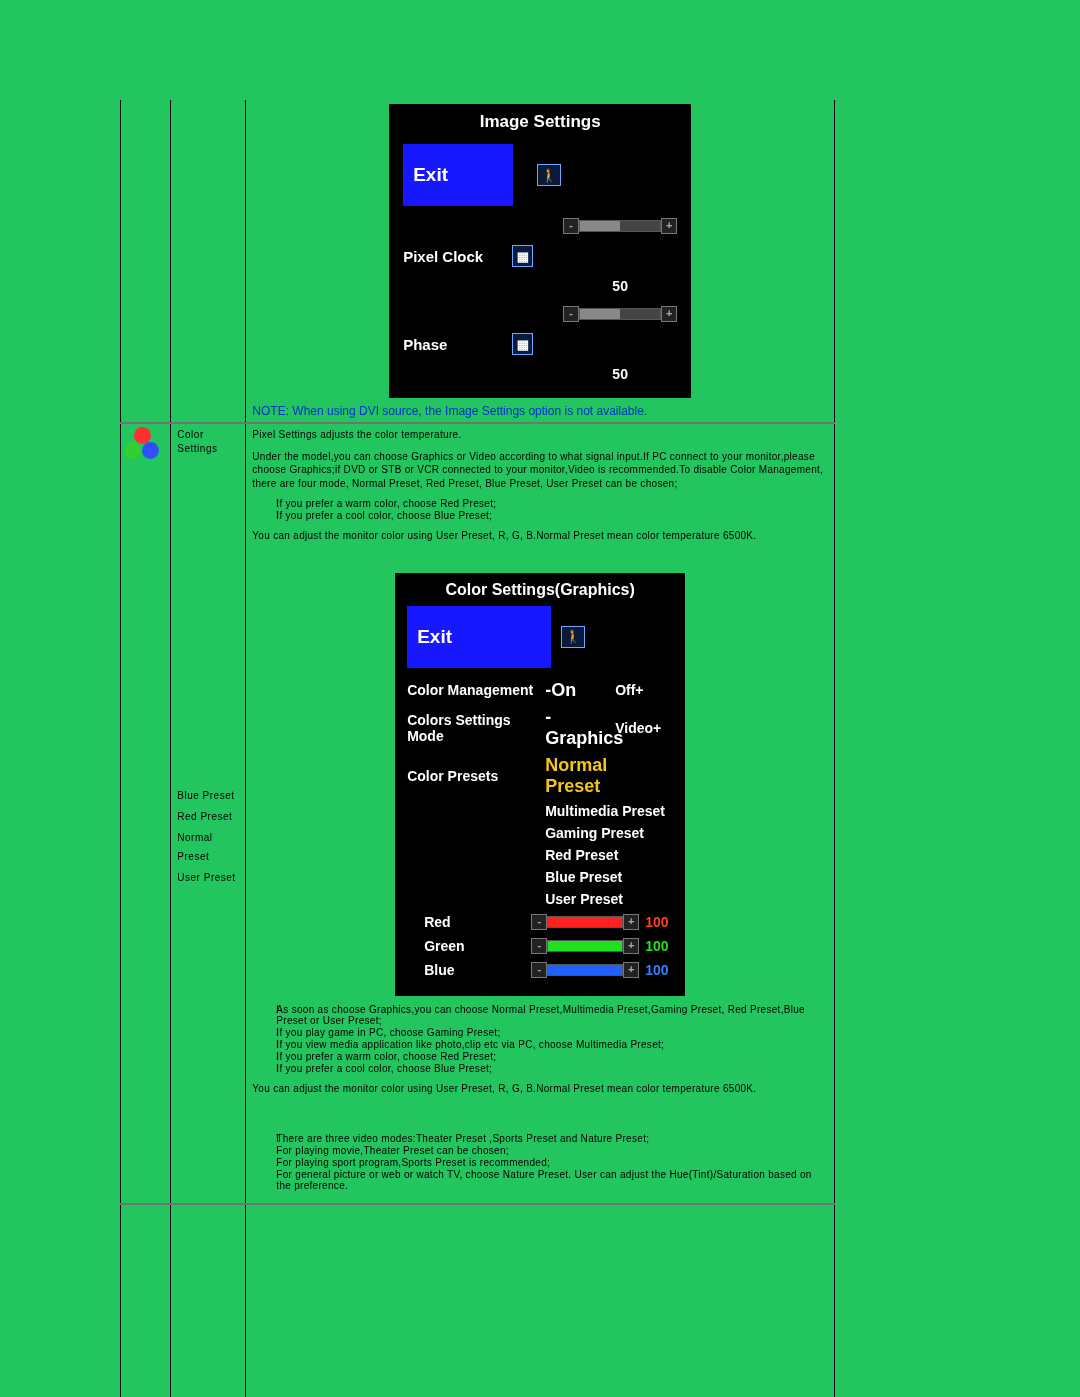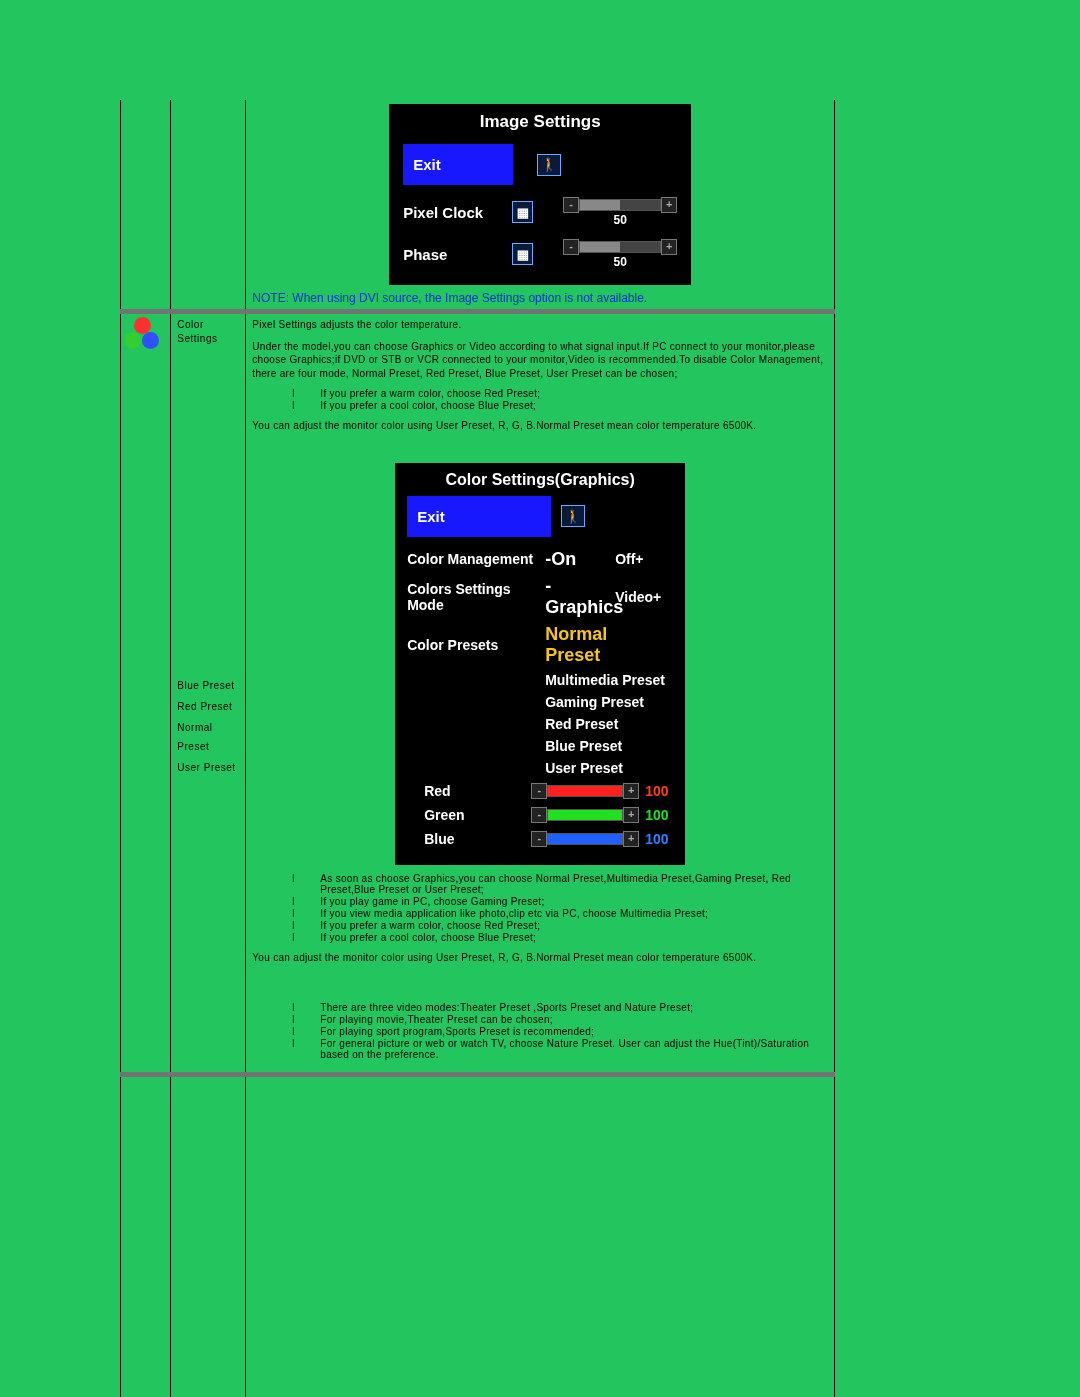--- a/index.html
+++ b/index.html
@@ -22,47 +22,47 @@
     width: 715px;
     border-collapse: collapse;
   }
   .main-table > tbody > tr > td {
     border-left: 1px solid #000;
     border-right: 1px solid #000;
     vertical-align: top;
     padding: 4px 6px;
   }
   .main-table > tbody > tr.divider > td {
-    border-top: 5px solid #737373;
+    border-top: 2px solid #737373;
   }
   .col-icon { width: 42px; padding:3px !important; }
   .col-name { width: 60px; letter-spacing: 0.5px; line-height: 1.4; }
   .col-body { width: 560px; }
   .note { color: #0033cc; font-size: 12px; margin-top: 6px; }
   .body-text { font-size: 10px; line-height: 1.35; letter-spacing: 0.3px; }
   ul.l { margin: 8px 0 8px 24px; padding: 0; list-style: none; }
-  ul.l li { margin: 1px 16px; padding-left: 28px; position: relative; font-size:10px; letter-spacing:0.3px;}
+  ul.l li { margin: 1px 0; padding-left: 0; position: relative; font-size:10px; letter-spacing:0.3px;}
   ul.l li::before { content: "l"; position: absolute; left: 0; font-family: Arial; font-size:10px; color:#000; }
 
   
   .osd {
     background: #000;
     color: #fff;
     font-family: Arial, Helvetica, sans-serif;
     font-weight: bold;
     margin: 0 auto;
   }
   .osd-title { text-align: center; font-size: 17px; padding: 4px 0 6px; }
   .osd-row { display: flex; align-items: center; min-height: 28px; }
   .osd-label { font-size: 15px; }
   .osd-exit {
     background: #1818ff;
     color: #fff;
-    font-size: 15px;
-    padding: 12px 10px;
+    font-size: 19px;
+    padding: 20px 10px;
     width: 90px;
   }
   .osd-icon {
     width: 22px; height: 20px;
     border: 1px solid #6fa8ff;
     display: flex; align-items: center; justify-content: center;
     font-size: 13px;
     color:#fff;
     background:#0a1a3a;
   }
@@ -81,21 +81,21 @@
   .slider-track {
     width: 80px; height: 10px;
     border: 1px solid #555;
     background: #444;
     position: relative;
   }
   .slider-fill {
     position: absolute; left:0; top:0; bottom:0;
     background: #888;
   }
-  .slider-val { font-size: 12px; font-weight:bold; text-align:center; }
+  .slider-val { font-size: 14px; font-weight:bold; text-align:center;margin-top:44px; }
 
   
   .osd1 { width: 290px; padding: 4px 6px 10px; }
   .osd1 .r1 { gap: 24px; padding: 6px 8px; }
   .osd1 .rlab { width: 100px; }
   .osd1 .slcol { display:flex; flex-direction:column; align-items:center; gap:0; margin-left:6px; }
   .osd1 .slcol .slider-val { color:#fff; }
 
   
   .osd2 { width: 290px; padding: 0 0 14px; }

